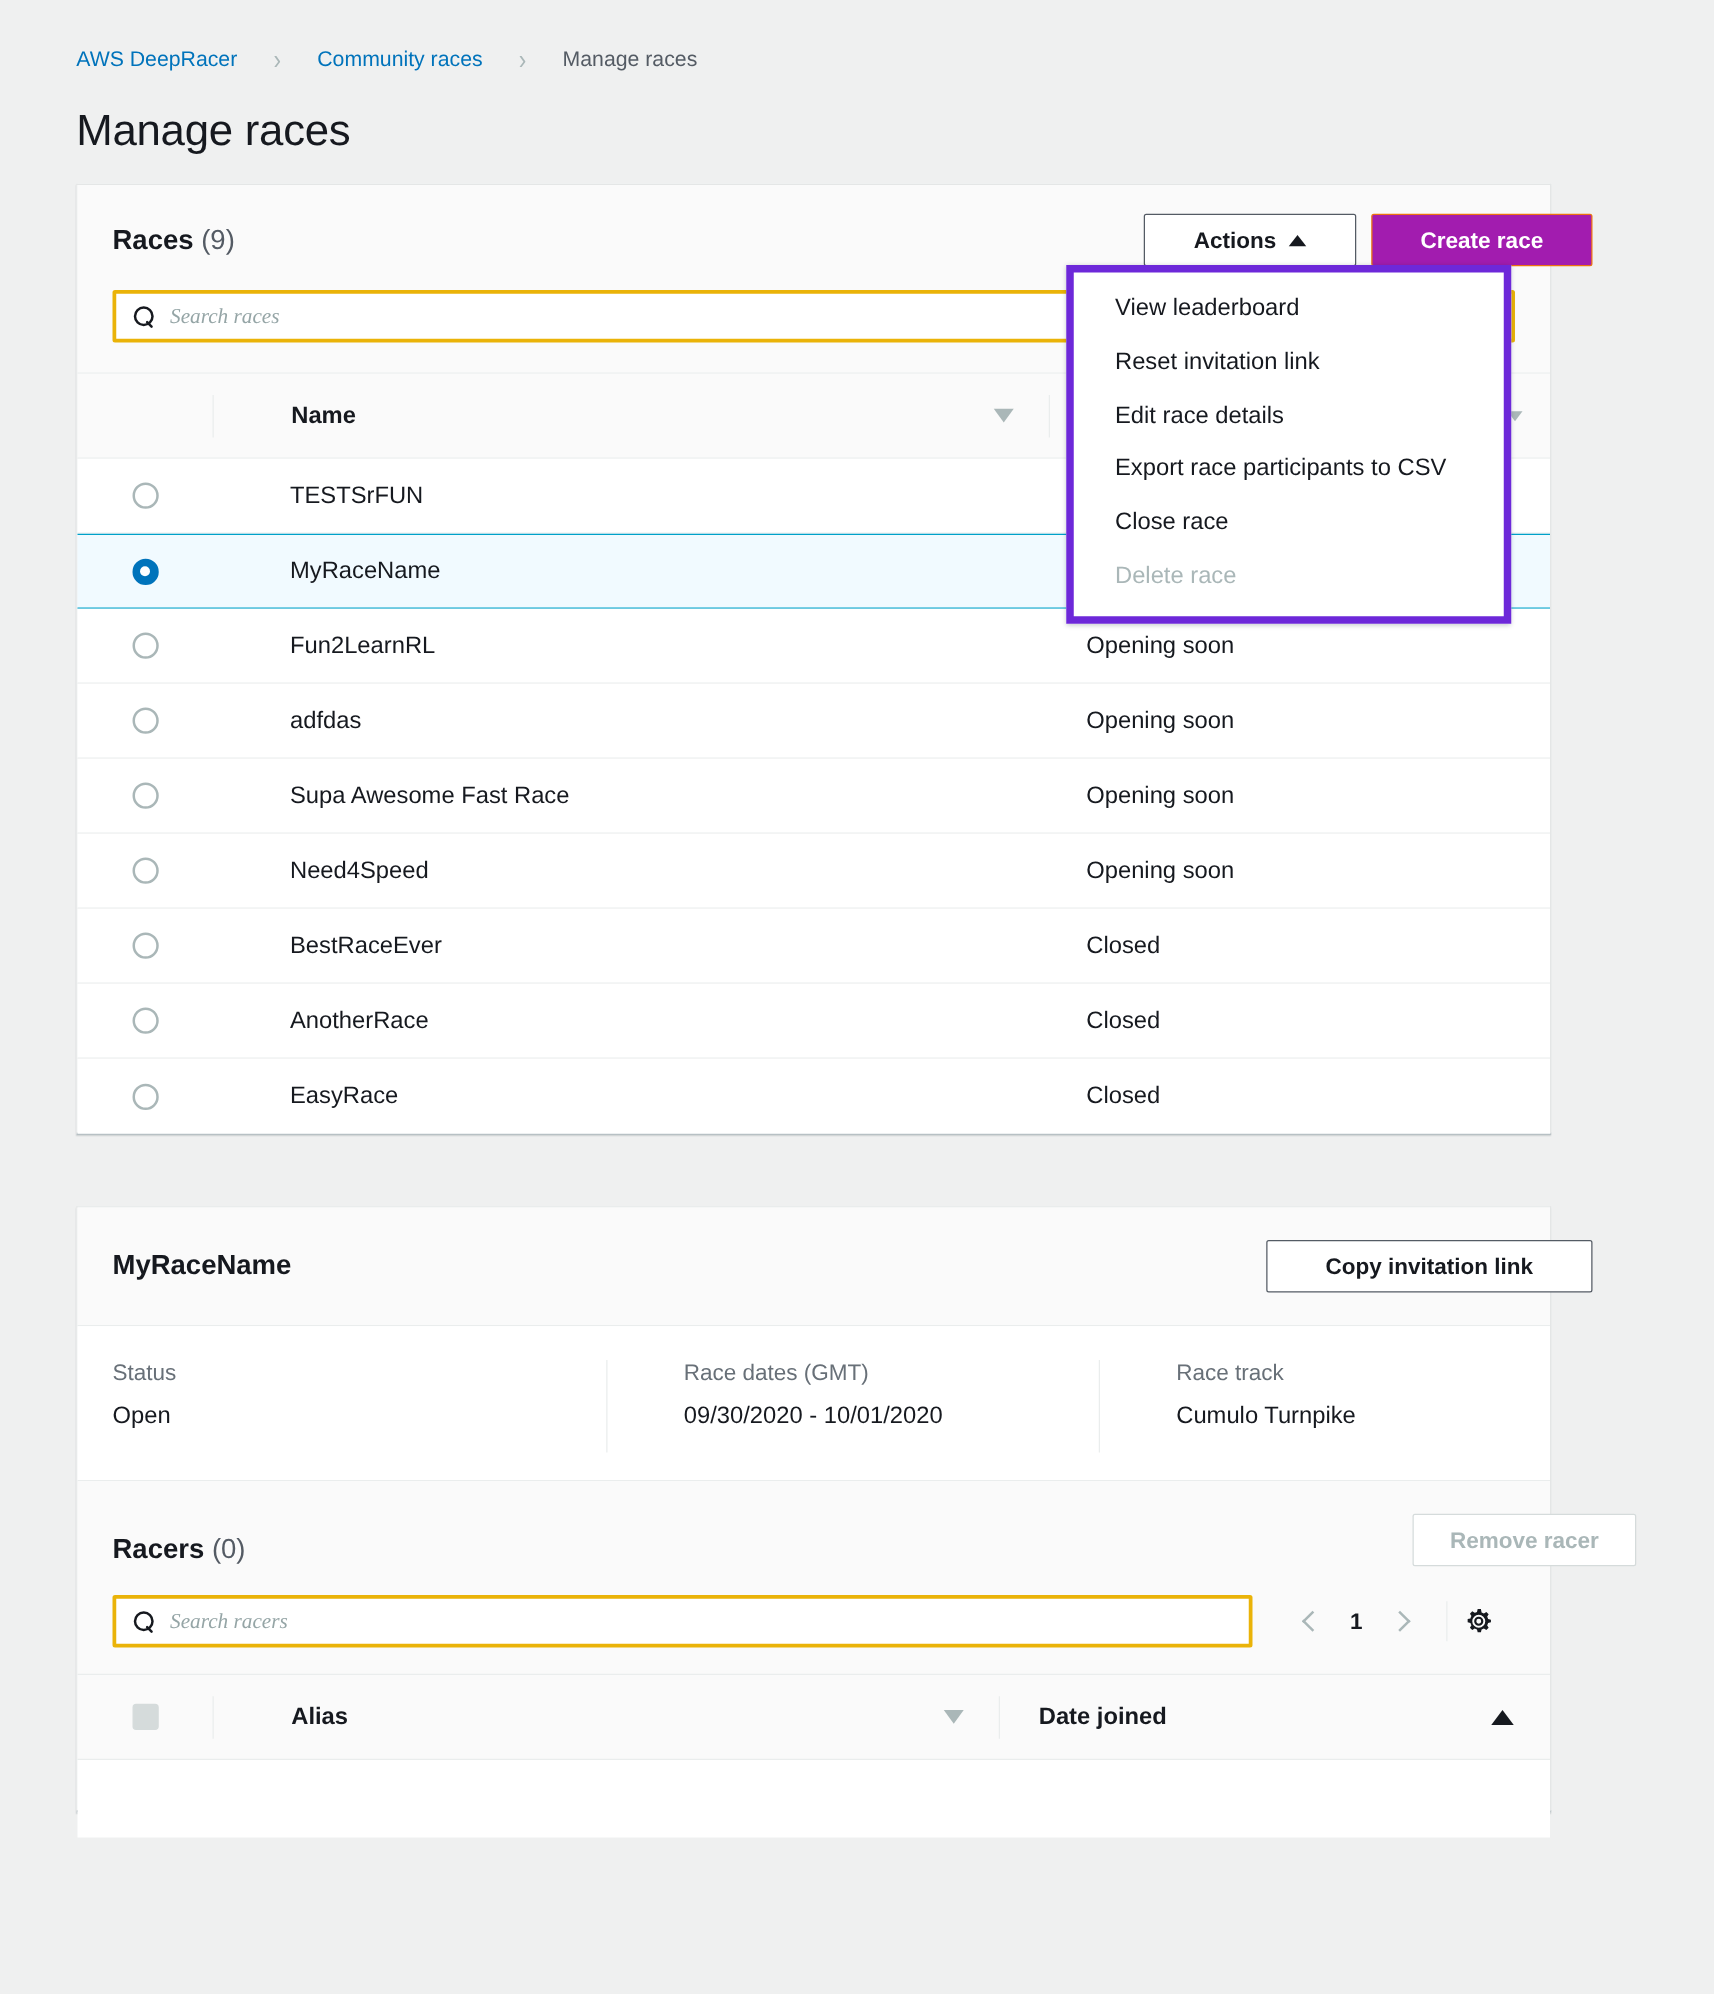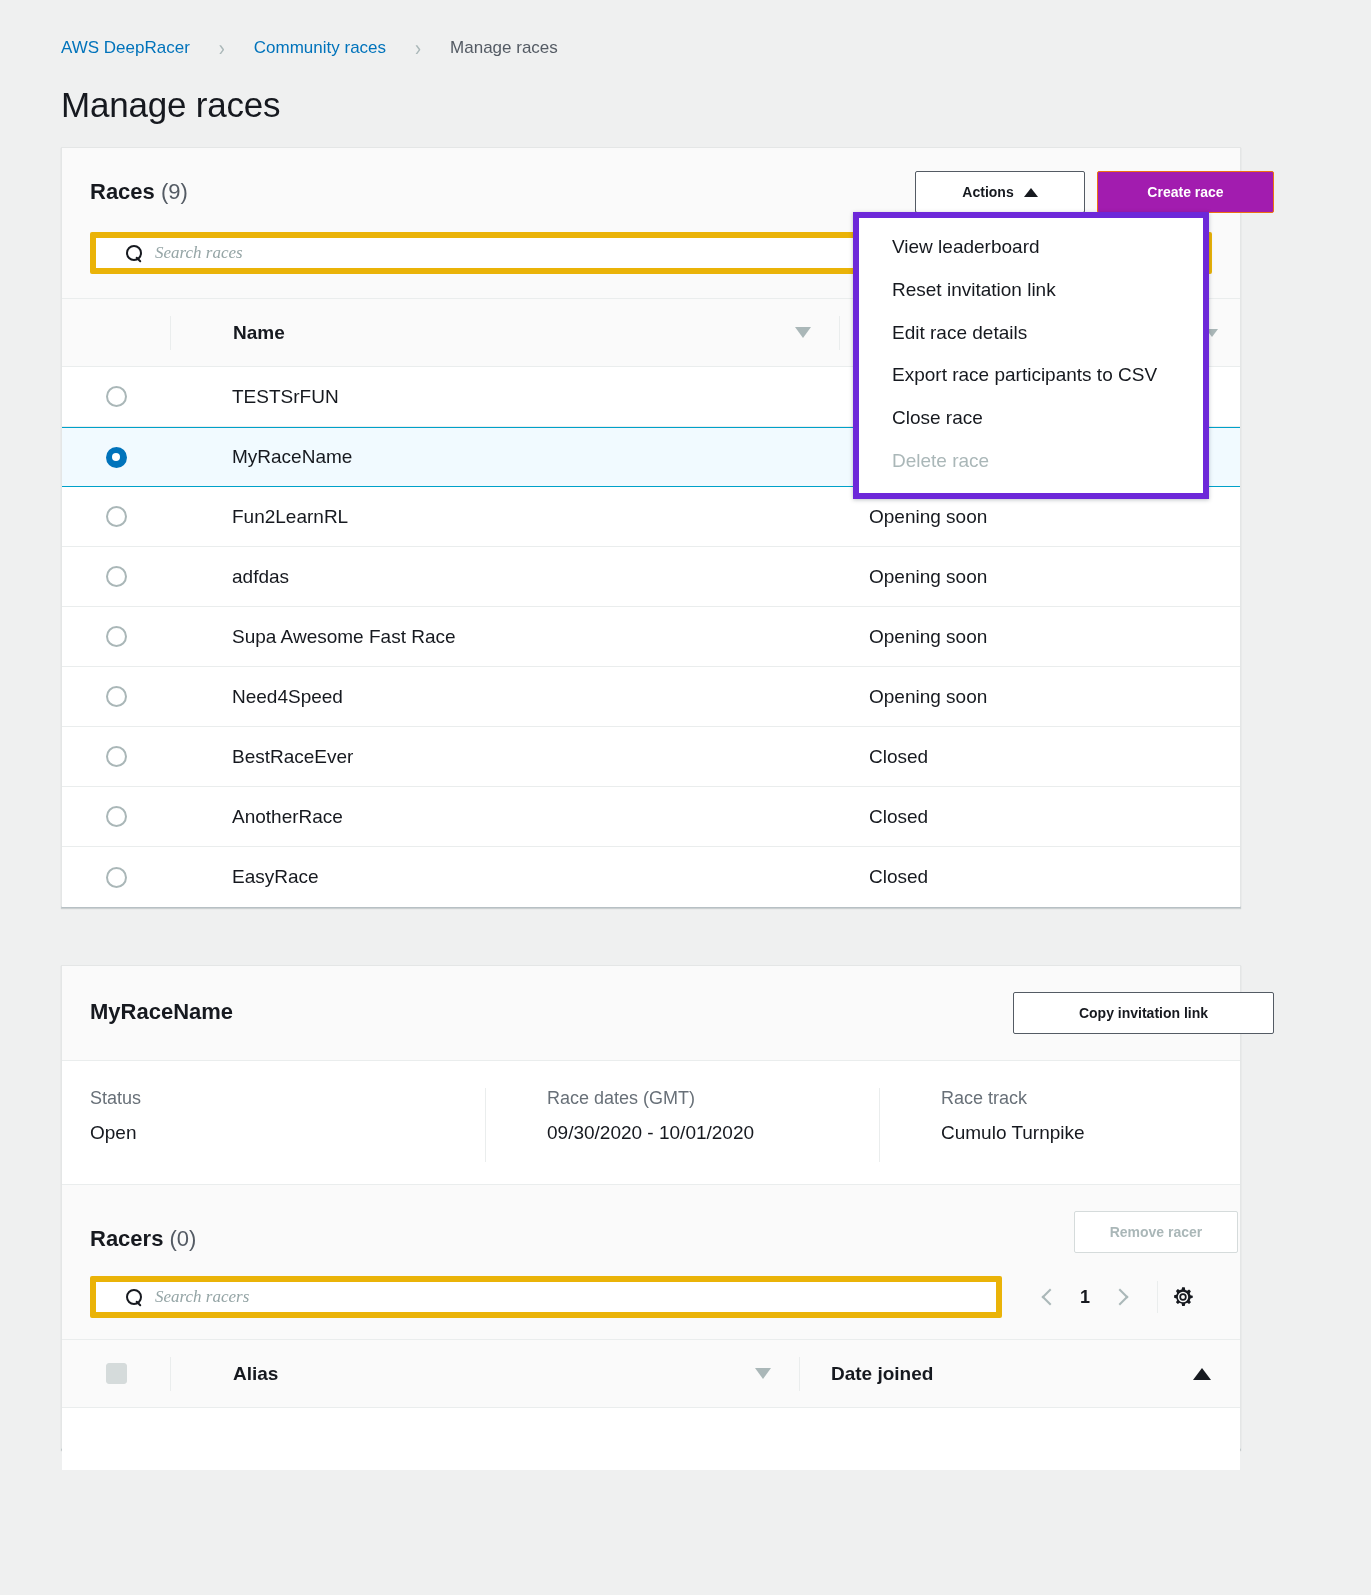--- a/index.html
+++ b/index.html
@@ -54,22 +54,22 @@
     font-size: 22px; font-weight: 700; color: #16191f;
   }
   .card-title .count { font-weight: 400; color: #545b64; }
 
   
   #races-head { height: 151px; padding: 26px 28px 0 28px; }
   #races-title { position: absolute; left: 28px; top: 31px; }
 
   .search-wrap {
     position: absolute; left: 28px; top: 84px; width: 1122px; height: 42px;
-    background: #fff; border: 6px solid #eab308; border-radius: 2px;
-    display: flex; align-items: center; padding: 0 26px;
+    background: #fff; border: 3px solid #eab308; border-radius: 2px;
+    display: flex; align-items: center; padding: 0 10px;
   }
   .search-wrap.racers { width: 912px; }
   .mag {
     width: 17px; height: 17px; flex: 0 0 17px; margin: 0 12px 0 4px;
     position: relative;
   }
   .mag::before {
     content: ""; position: absolute; left: 0; top: 0;
     width: 12px; height: 12px; border: 2px solid #16191f; border-radius: 50%;
   }
@@ -80,36 +80,36 @@
   }
   .search-ph {
     font-size: 17px; color: #95a5a6; font-style: italic;
     font-family: "Liberation Serif", serif;
   }
 
   
   .btn {
     display: inline-flex; align-items: center; justify-content: center;
     gap: 10px; height: 42px; padding: 0 18px;
-    border-radius: 2px; font-size: 14px; font-weight: 700;
+    border-radius: 2px; font-size: 18px; font-weight: 700;
     cursor: pointer; white-space: nowrap; user-select: none;
   }
   .btn-normal {
     background: #ffffff; border: 1px solid #545b64; color: #16191f;
   }
   .btn-primary {
     background: #a21caf; border: 1px solid #ec7211; color: #ffffff;
   }
   .btn-disabled {
     background: #ffffff; border: 1px solid #d5dbdb; color: #aab7b8; cursor: default;
   }
   #actions-btn  { position: absolute; left: 853px; top: 23px; width: 170px; }
   #create-btn   { position: absolute; left: 1035px; top: 23px; width: 177px; }
   #copy-btn     { position: absolute; left: 951px; top: 26px; width: 261px; }
-  #remove-btn   { position: absolute; left: 1012px; top: 26px; width: 164px; }
+  #remove-btn   { position: absolute; left: 1068px; top: 26px; width: 179px; }
 
   .caret-up {
     width: 0; height: 0; border-left: 7px solid transparent;
     border-right: 7px solid transparent; border-bottom: 9px solid #16191f;
   }
 
   
   .menu {
     position: absolute; left: 853px; top: 212px; width: 356px;
     background: #ffffff; border: 6px solid #6d28d9;

